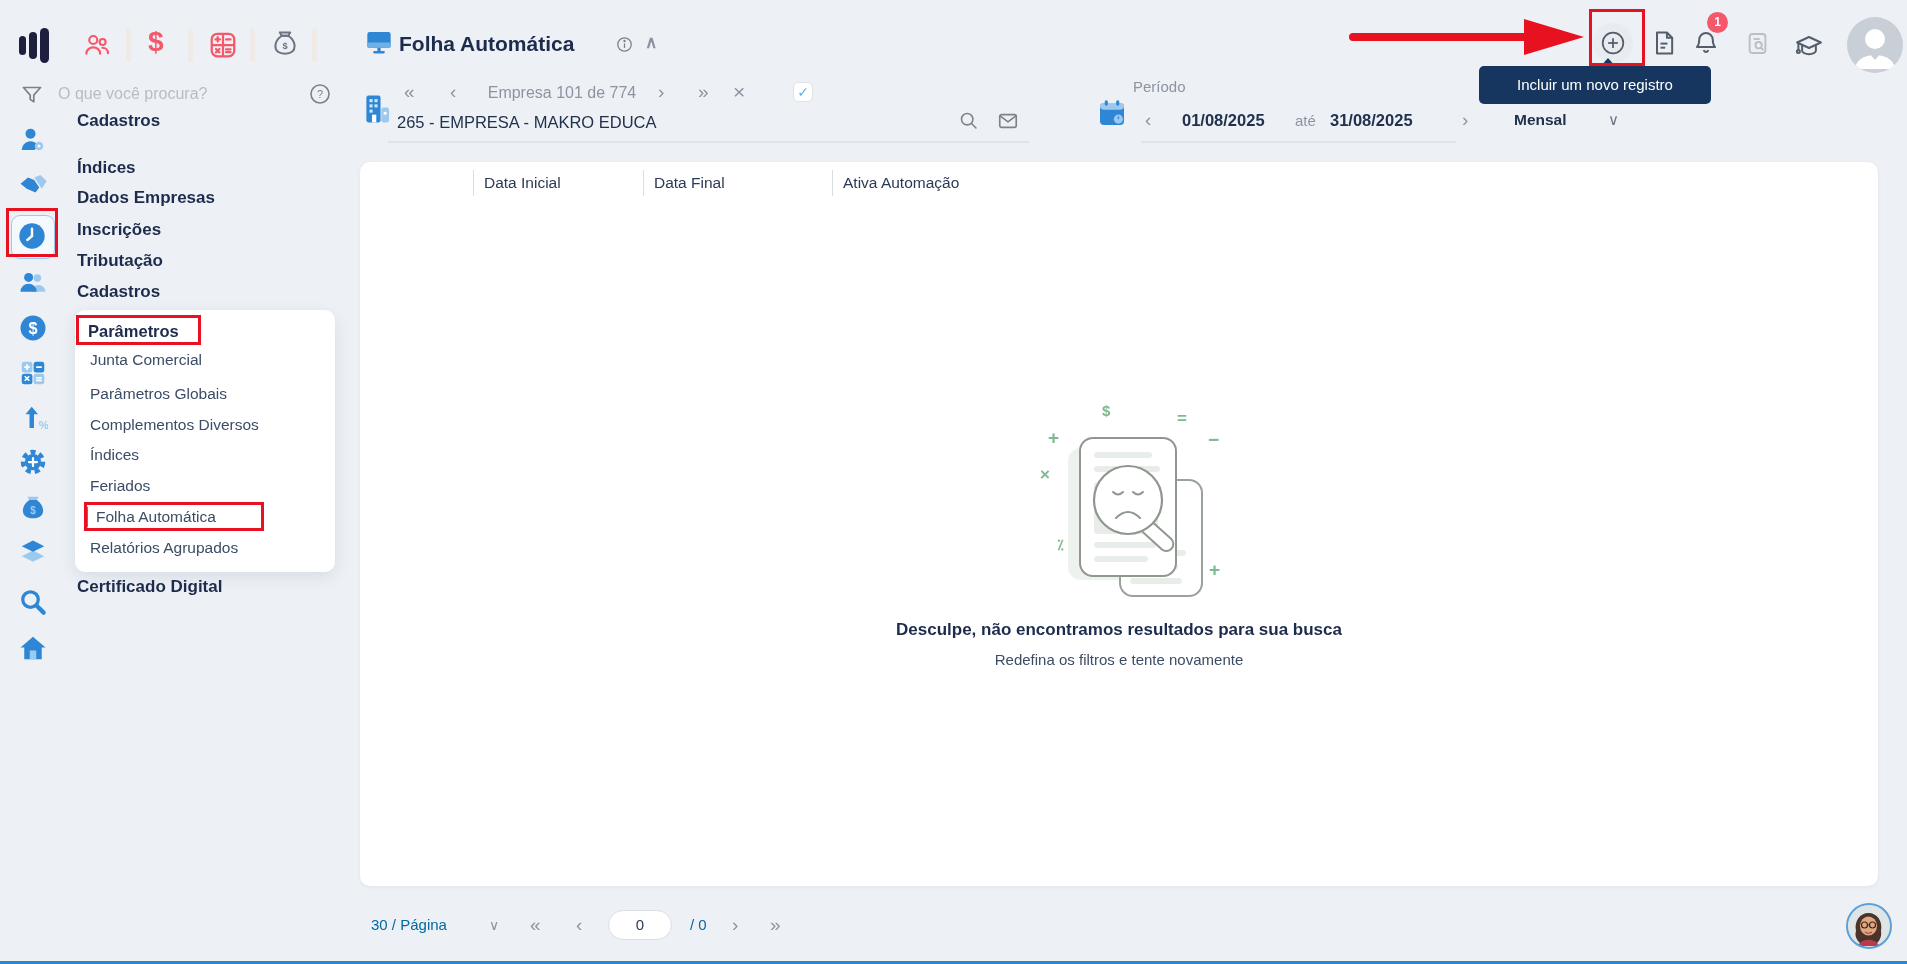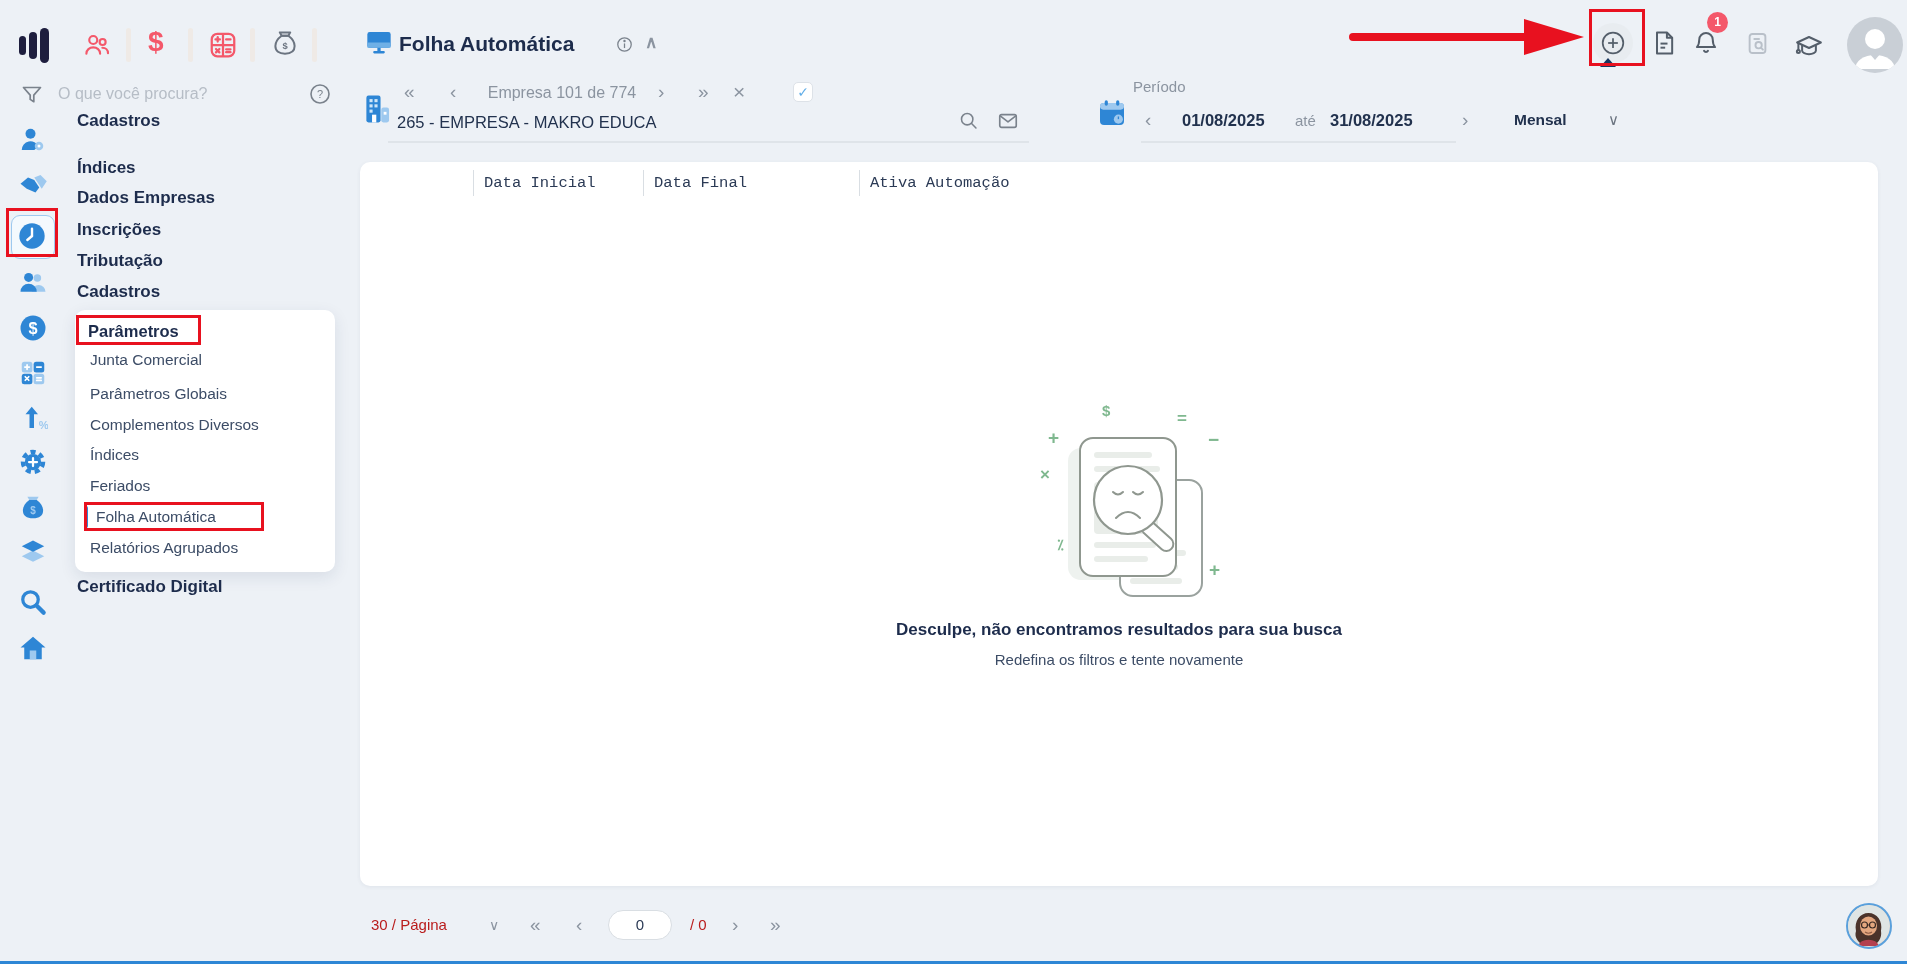--- a/index.html
+++ b/index.html
@@ -16,24 +16,24 @@
   .submenu-item { position:absolute; left:90px; height:24px; line-height:24px; font-size:15.5px; color:#3c4c66; cursor:pointer; white-space:nowrap; }
 
   
   .nav-glyph { position:absolute; font-size:19px; color:#8b94a0; cursor:pointer; height:24px; line-height:24px; font-weight:400; }
 
   
   .red-box { position:absolute; border:3px solid #e8111f; background:transparent; pointer-events:none; }
 
   
   .card { position:absolute; left:360px; top:162px; width:1518px; height:724px; background:#ffffff; border-radius:10px; box-shadow:0 1px 4px rgba(40,60,90,.07); }
-  .col-h { position:absolute; top:8px; height:26px; line-height:26px; border-left:1.5px solid #d9dee3; padding-left:10px; font-size:15.5px; color:#2b3a55;font-family:Liberation Mono, monospace; }
+  .col-h { position:absolute; top:8px; height:26px; line-height:26px; border-left:1.5px solid #d9dee3; padding-left:10px; font-size:15.5px; color:#2b3a55; }
 
   
-  .pag { position:absolute; top:910px; height:30px; line-height:30px; color:#b91c1c; font-size:15px; }
+  .pag { position:absolute; top:910px; height:30px; line-height:30px; color:#0369a1; font-size:15px; }
   .pag-arrow { position:absolute; top:910px; height:30px; line-height:30px; color:#8b94a0; font-size:19px; cursor:pointer; }
 
   .tooltip { position:absolute; left:1479px; top:66px; width:232px; height:38px; line-height:38px; text-align:center; background:#17365f; color:#ffffff; font-size:15px; border-radius:5px; }
   .tooltip-caret { position:absolute; left:1600px; top:58px; width:0; height:0; border-left:8px solid transparent; border-right:8px solid transparent; border-bottom:9px solid #17365f; }
 
   .chk { position:absolute; left:793px; top:82px; width:20px; height:20px; border:1.5px solid #dde2e8; border-radius:5px; background:#fff; text-align:center; line-height:18px; font-size:14px; color:#62aee8; cursor:pointer; }
   input.search { position:absolute; left:58px; top:80px; width:225px; height:28px; border:none; outline:none; background:transparent; font-size:16px; color:#3c4c66; font-family:"Liberation Sans",sans-serif; }
   input.search::placeholder { color:#b6bdc6; }
   .pill { position:absolute; left:608px; top:910px; width:64px; height:30px; border:1.5px solid #d9dee3; border-radius:15px; background:#fff; text-align:center; line-height:28px; font-size:15px; color:#2b3a55; }
   .sep-bar { position:absolute; top:28px; width:5px; height:34px; border-radius:3px; background:#efeae6; }
@@ -333,28 +333,29 @@
   </span>
   <span class="abs" style="left:1847px;top:17px;width:56px;height:56px;border-radius:50%;background:#c9cfd6;overflow:hidden;cursor:pointer">
     <svg width="56" height="56" viewBox="0 0 56 56">
       <circle cx="28" cy="22" r="10" fill="#fff"></circle>
       <path d="M8 52a20 14 0 0 1 40 0z" fill="#fff"></path>
       <path d="M22 36l6 7 6-7z" fill="#c9cfd6"></path>
       </svg>
   </span>
 
   <div class="tooltip-caret"></div>
+  <div class="tooltip">Incluir um novo registro</div>
 
   <div class="hdr-divider" style="left:388px;width:641px"></div>
   <div class="hdr-divider" style="left:1141px;width:315px"></div>
 
   <div class="card">
     <div class="col-h" style="left:113px;width:156px">Data Inicial</div>
     <div class="col-h" style="left:283px;width:203px">Data Final</div>
-    <div class="col-h" style="left:499px;width:198px">Ativa Automação</div>
+    <div class="col-h" style="left:472px;width:198px">Ativa Automação</div>
 
     <span class="abs" style="left:662px;top:228px">
       <svg width="228" height="214" viewBox="0 0 228 214">
         <rect x="46" y="58" width="94" height="132" rx="13" fill="#eef2ef"></rect>
         <rect x="98" y="90" width="82" height="116" rx="13" fill="#ffffff" stroke="#9aa29e" stroke-width="2"></rect>
         <g fill="#e9ede9">
             <rect x="108" y="160" width="56" height="6" rx="3"></rect>
             <rect x="108" y="174" width="48" height="6" rx="3"></rect>
             <rect x="108" y="188" width="52" height="6" rx="3"></rect>
           </g>

